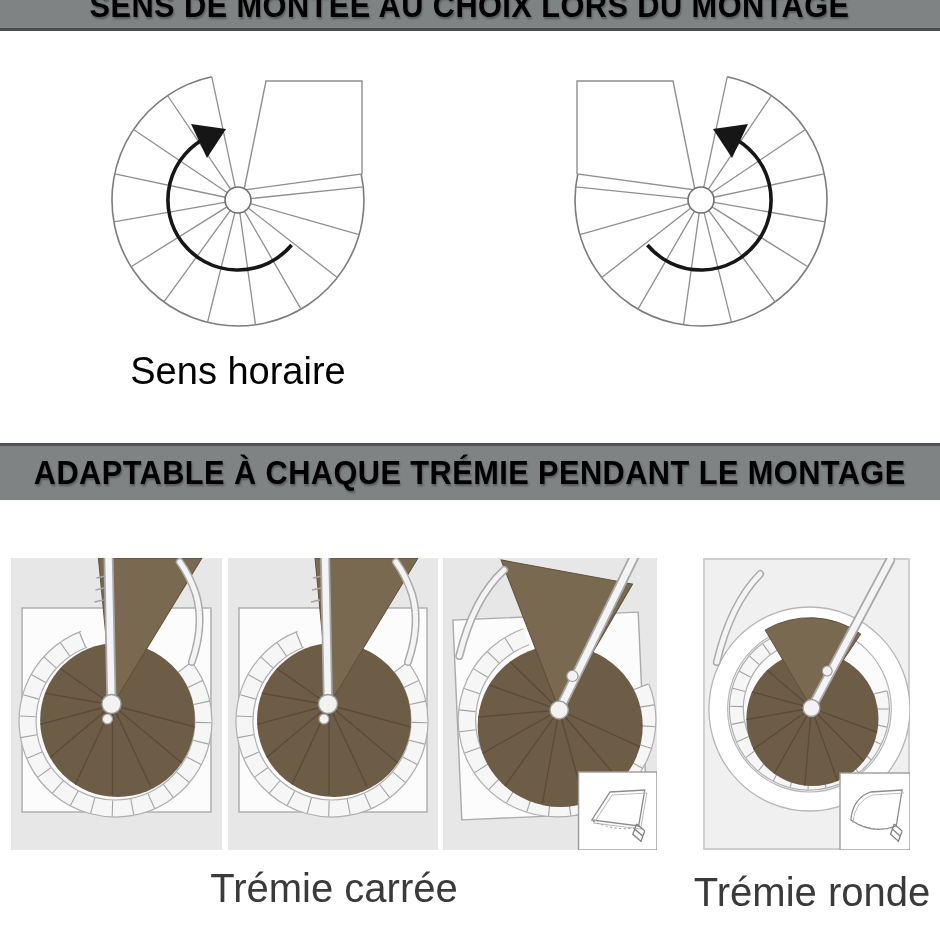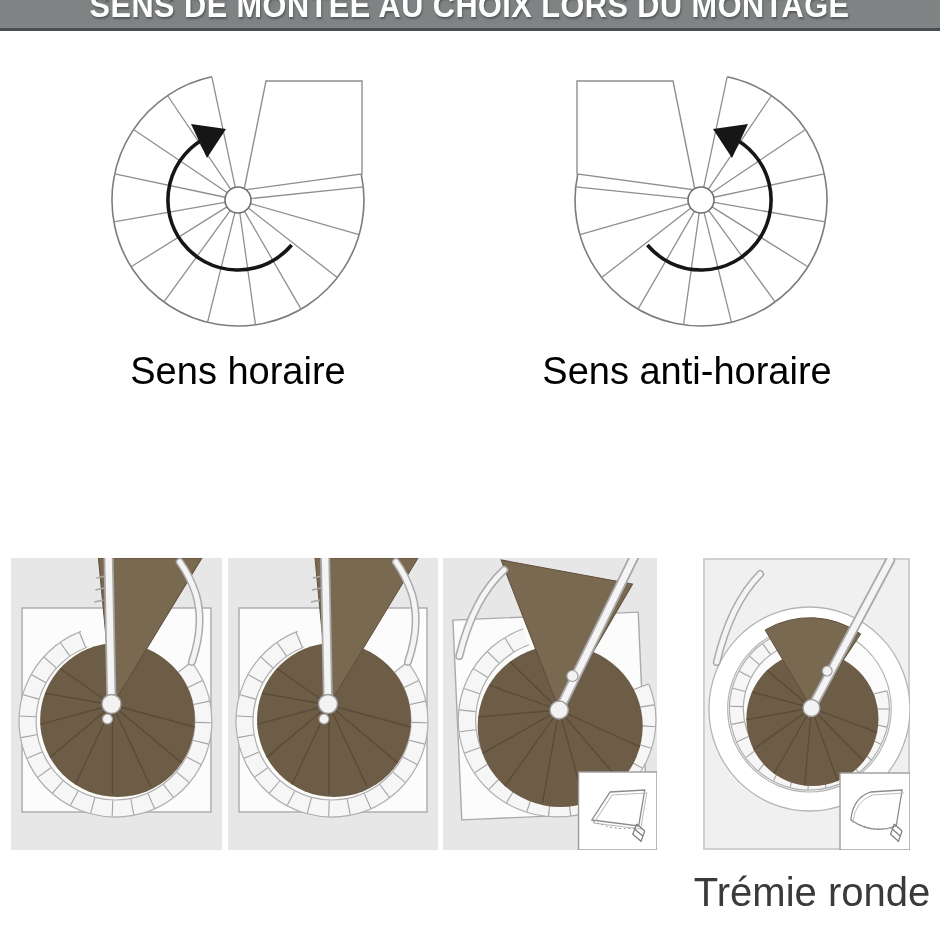--- a/index.html
+++ b/index.html
@@ -1,19 +1,19 @@
 <!DOCTYPE html>
 <html><head>
 <meta charset="utf-8">
 <style>
   html,body{margin:0;padding:0;background:#fff;}
   .stage{position:relative;width:940px;height:940px;background:#ffffff;overflow:hidden;
          font-family:"Liberation Sans",sans-serif;}
   
-  .banner{position:absolute;left:0;right:0;background:#7f8384;color:#ffffff;text-align:center;}
+  .banner{position:absolute;left:0;right:0;background:#7f8384;color:#000000;text-align:center;}
   .banner .btxt{display:inline-block;font-weight:bold;font-size:33px;white-space:nowrap;
                 transform:scaleX(.93);letter-spacing:.5px;
                 text-shadow:1px 2px 2px rgba(40,40,40,.45);}
   .banner1{top:0;height:28px;border-bottom:3px solid #4b4e50;overflow:hidden;}
   .banner1 .bwrap{position:absolute;top:-13px;left:0;right:0;}
   .banner2{top:443px;height:54px;border-top:3px solid #515456;line-height:54px;}
   
   .diag{position:absolute;top:66px;width:272px;height:268px;}
   .diag.left{left:103px;} .diag.right{left:564px;}
   .sens-label{position:absolute;top:350px;width:300px;text-align:center;
@@ -75,22 +75,24 @@
         <line x1="146.5" y1="137.3" x2="256.1" y2="168.7" stroke="#8f8f8f" stroke-width="1.3"></line>
         <line x1="146.9" y1="132.7" x2="260.3" y2="120.8" stroke="#8f8f8f" stroke-width="1.3"></line>
         <path d="M141,124 L163,15 L259,15 L259,108 Z" fill="#ffffff" stroke="#8f8f8f" stroke-width="1.4"></path>
         <circle cx="135" cy="134" r="13" fill="#ffffff" stroke="#6f6f6f" stroke-width="1.6"></circle>
         <path d="M188.6,179 A70,70 0 1 1 105.4,70.6" fill="none" stroke="#161616" stroke-width="3.6"></path>
         <polygon points="88,58 123,63 104,92" fill="#161616"></polygon>
       </g>
   </svg>
 
   <div class="sens-label l1">Sens horaire</div>
-  <div class="sens-label l2">Sens anti-horaire</div>
-
+
+  <div class="banner banner2">
+    <span class="btxt">ADAPTABLE À CHAQUE TRÉMIE PENDANT LE MONTAGE</span>
+  </div>
 
   <div class="photo p1" id="photo0">
       <svg viewBox="0 0 210 292" preserveAspectRatio="none">
         <rect width="210" height="292" fill="#e7e7e7"></rect>
         <rect x="11" y="50" width="188" height="204" fill="#fcfcfc" stroke="#ababab" stroke-width="1.4"></rect>
         <path d="M173,109.1 A87.5,87.5 0 1 1 72.6,81.3" stroke="#f6f6f6" stroke-width="17" fill="none"></path>
         <path d="M179.6,103.9 A96,96 0 1 1 69.6,73.4" stroke="#aeaeae" stroke-width="1.2" fill="none"></path>
         <path d="M166.3,114.4 A79,79 0 1 1 75.7,89.2" stroke="#aeaeae" stroke-width="1.2" fill="none"></path>
         <line x1="166.6" y1="114.1" x2="179.3" y2="104.2" stroke="#a3a3a3" stroke-width="1.1"></line>
         <line x1="176.1" y1="129.4" x2="190.6" y2="122.6" stroke="#a3a3a3" stroke-width="1.1"></line>
@@ -335,14 +337,15 @@
     <path d="M10,37 Q12,15 30,9 L62,7" stroke="#bcbcbc" stroke-width="1"></path>
     <path d="M9,35 Q30,46 50,42" stroke="#9a9a9a" stroke-width="1" stroke-dasharray="2,2.5"></path>
     <g stroke="#7d7d7d" stroke-width="1.2">
               <path d="M52,38 l8,7 M50,43 l8,7 M48,48 l8,7 M52,38 l-4,11 M60,45 l-4,11"></path>
             </g>
           </g>
         </g>
       </svg>
     </div>
 
+  <div class="tremie-label tl1">Trémie carrée</div>
   <div class="tremie-label tl2">Trémie ronde</div>
 </div>
 
 </body></html>

